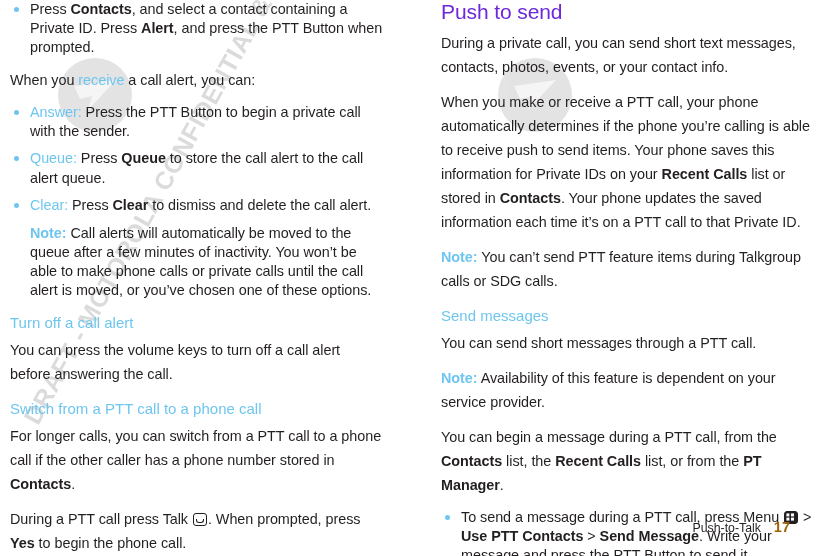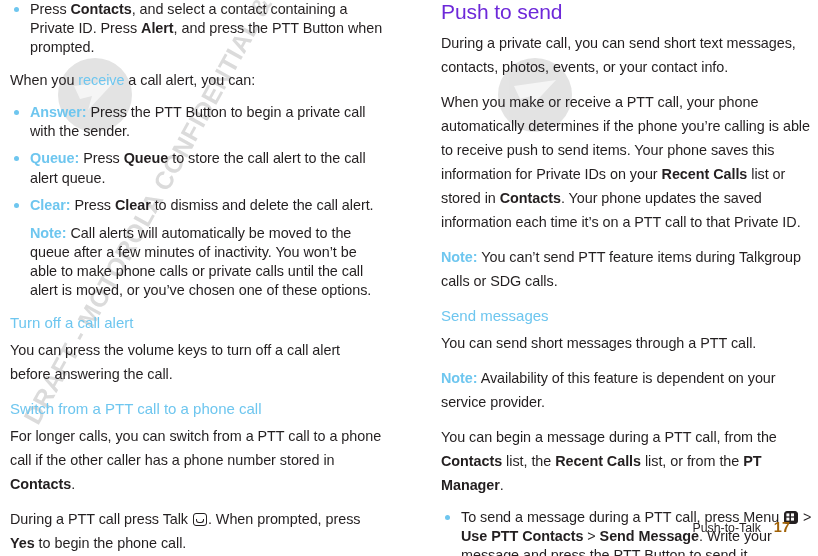--- a/index.html
+++ b/index.html
@@ -89,21 +89,21 @@
     line-height: 24px;
     margin: 0 0 11px 0;
     letter-spacing: -0.05px;
   }
   .note-lead {
     color: #6ec6ef;
     font-weight: 700;
   }
   b, strong { font-weight: 700; }
   .blue-word { color: #6ec6ef; font-weight: 400; }
-  .blue-label { color: #6ec6ef; font-weight: 700; margin-top: 41px; }
+  .blue-label { color: #6ec6ef; font-weight: 400; margin-top: 41px; }
 
   
   ul.bullets {
     list-style: none;
     margin: 0 0 11px 0;
     padding: 0;
   }
   ul.bullets li {
     position: relative;
     padding-left: 20px;

